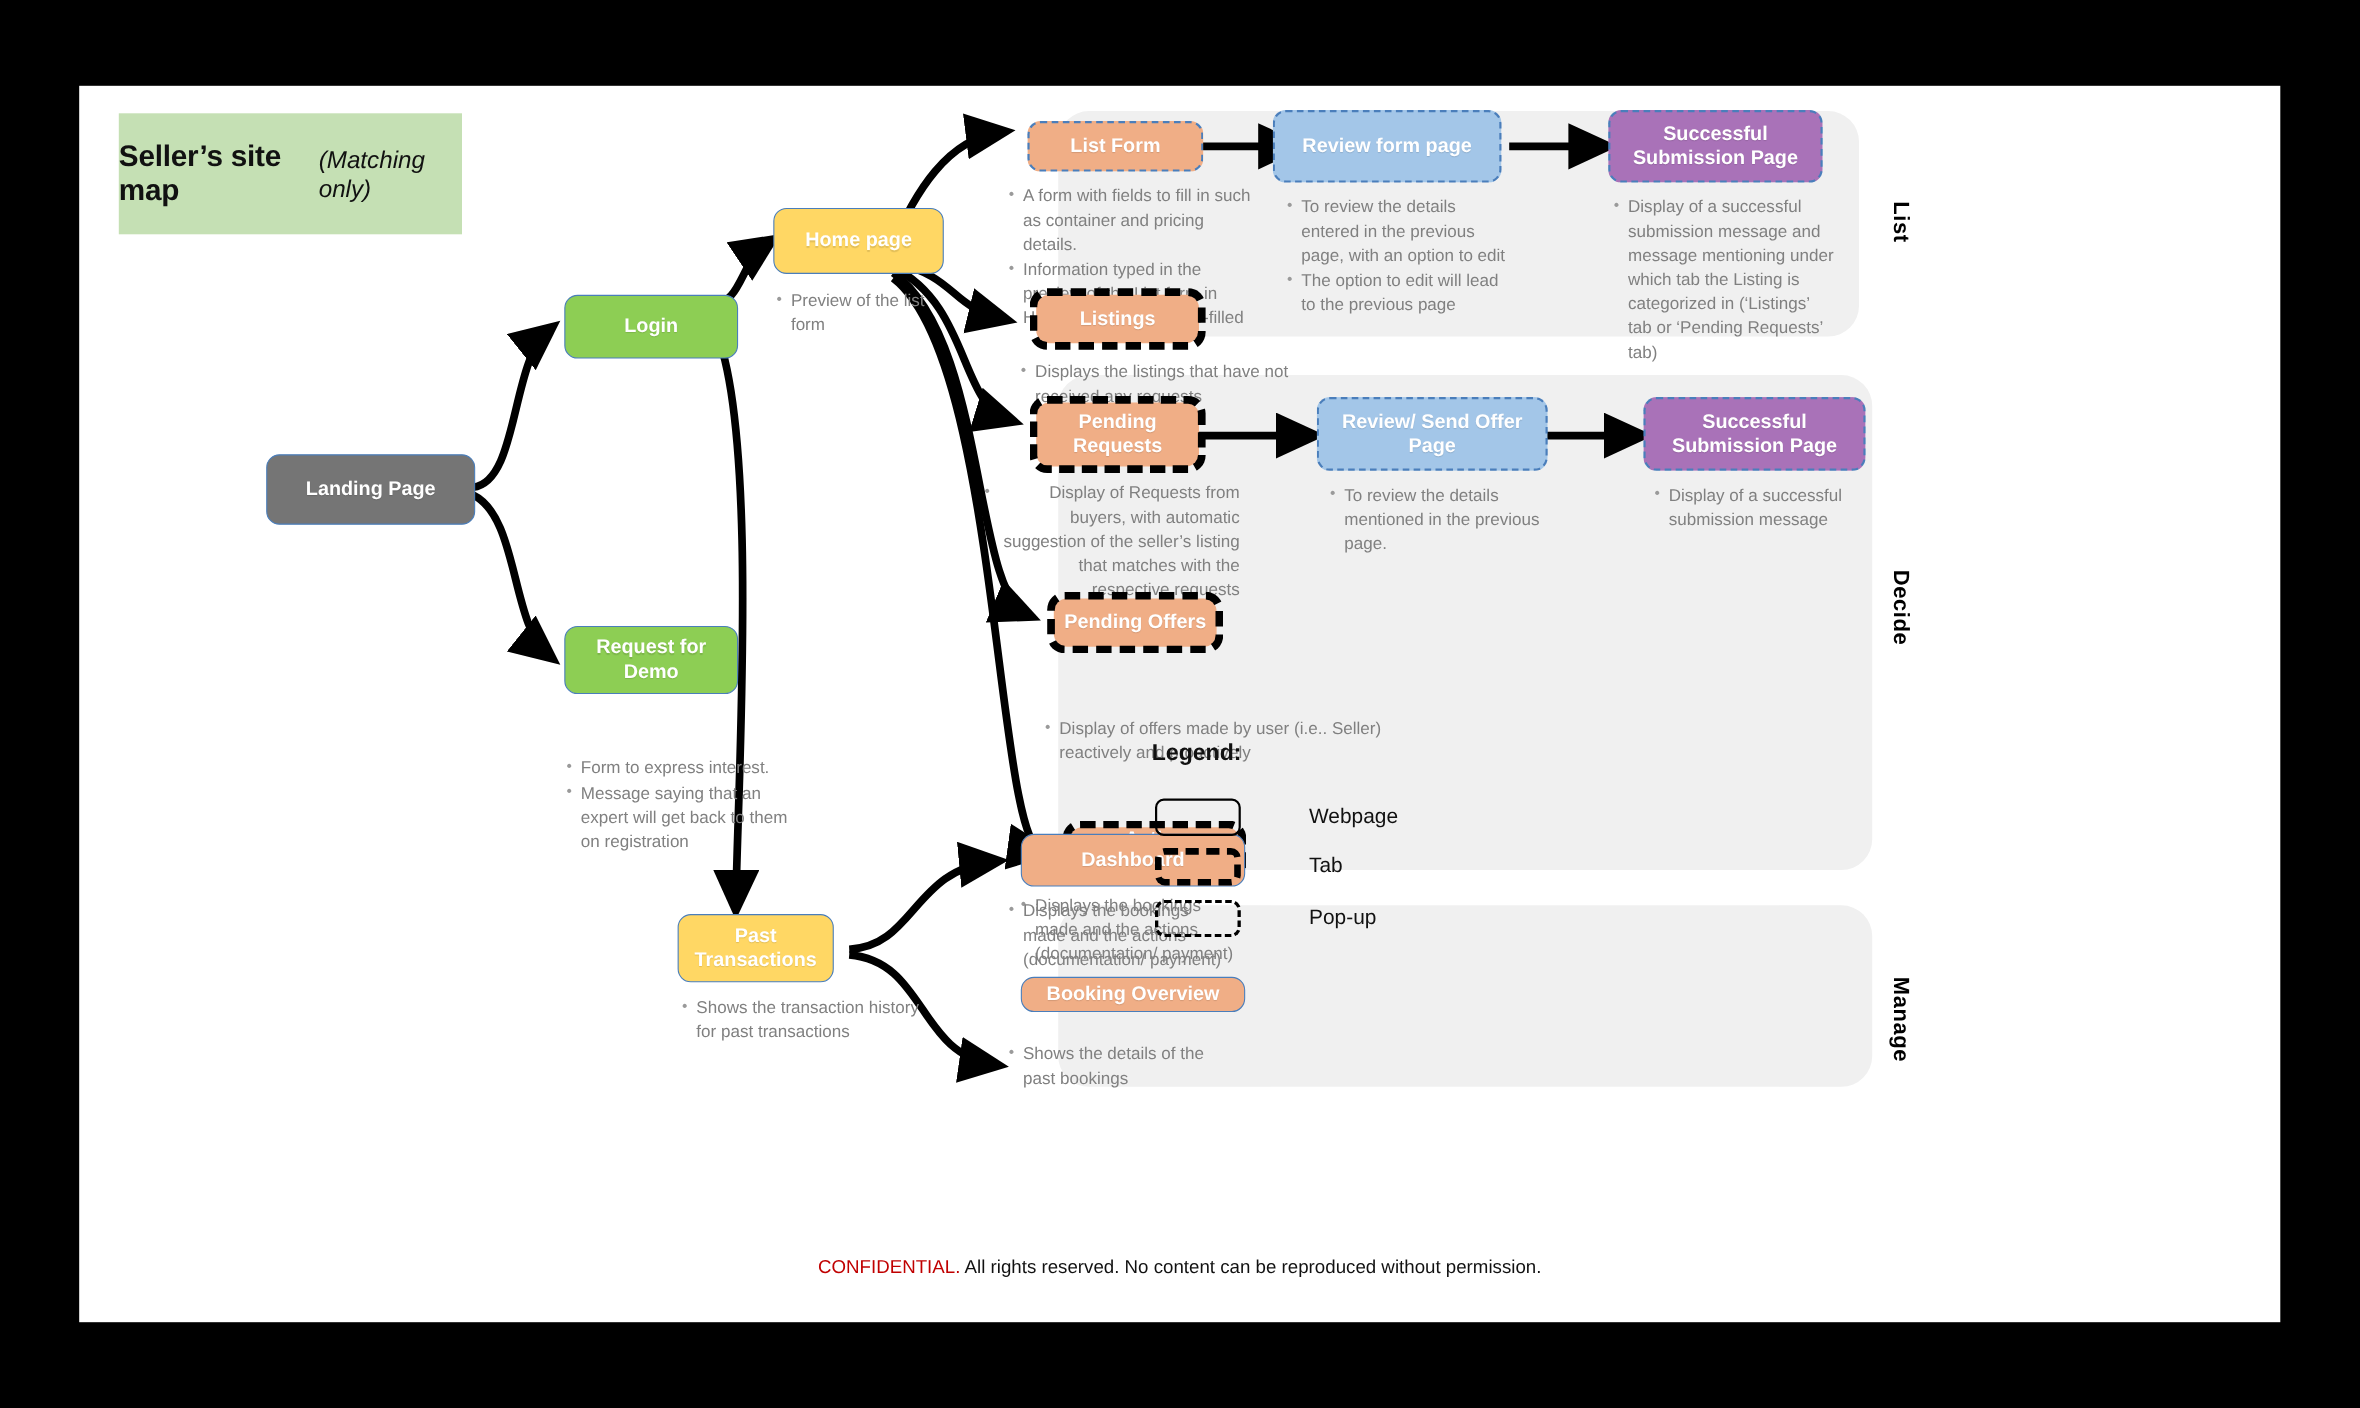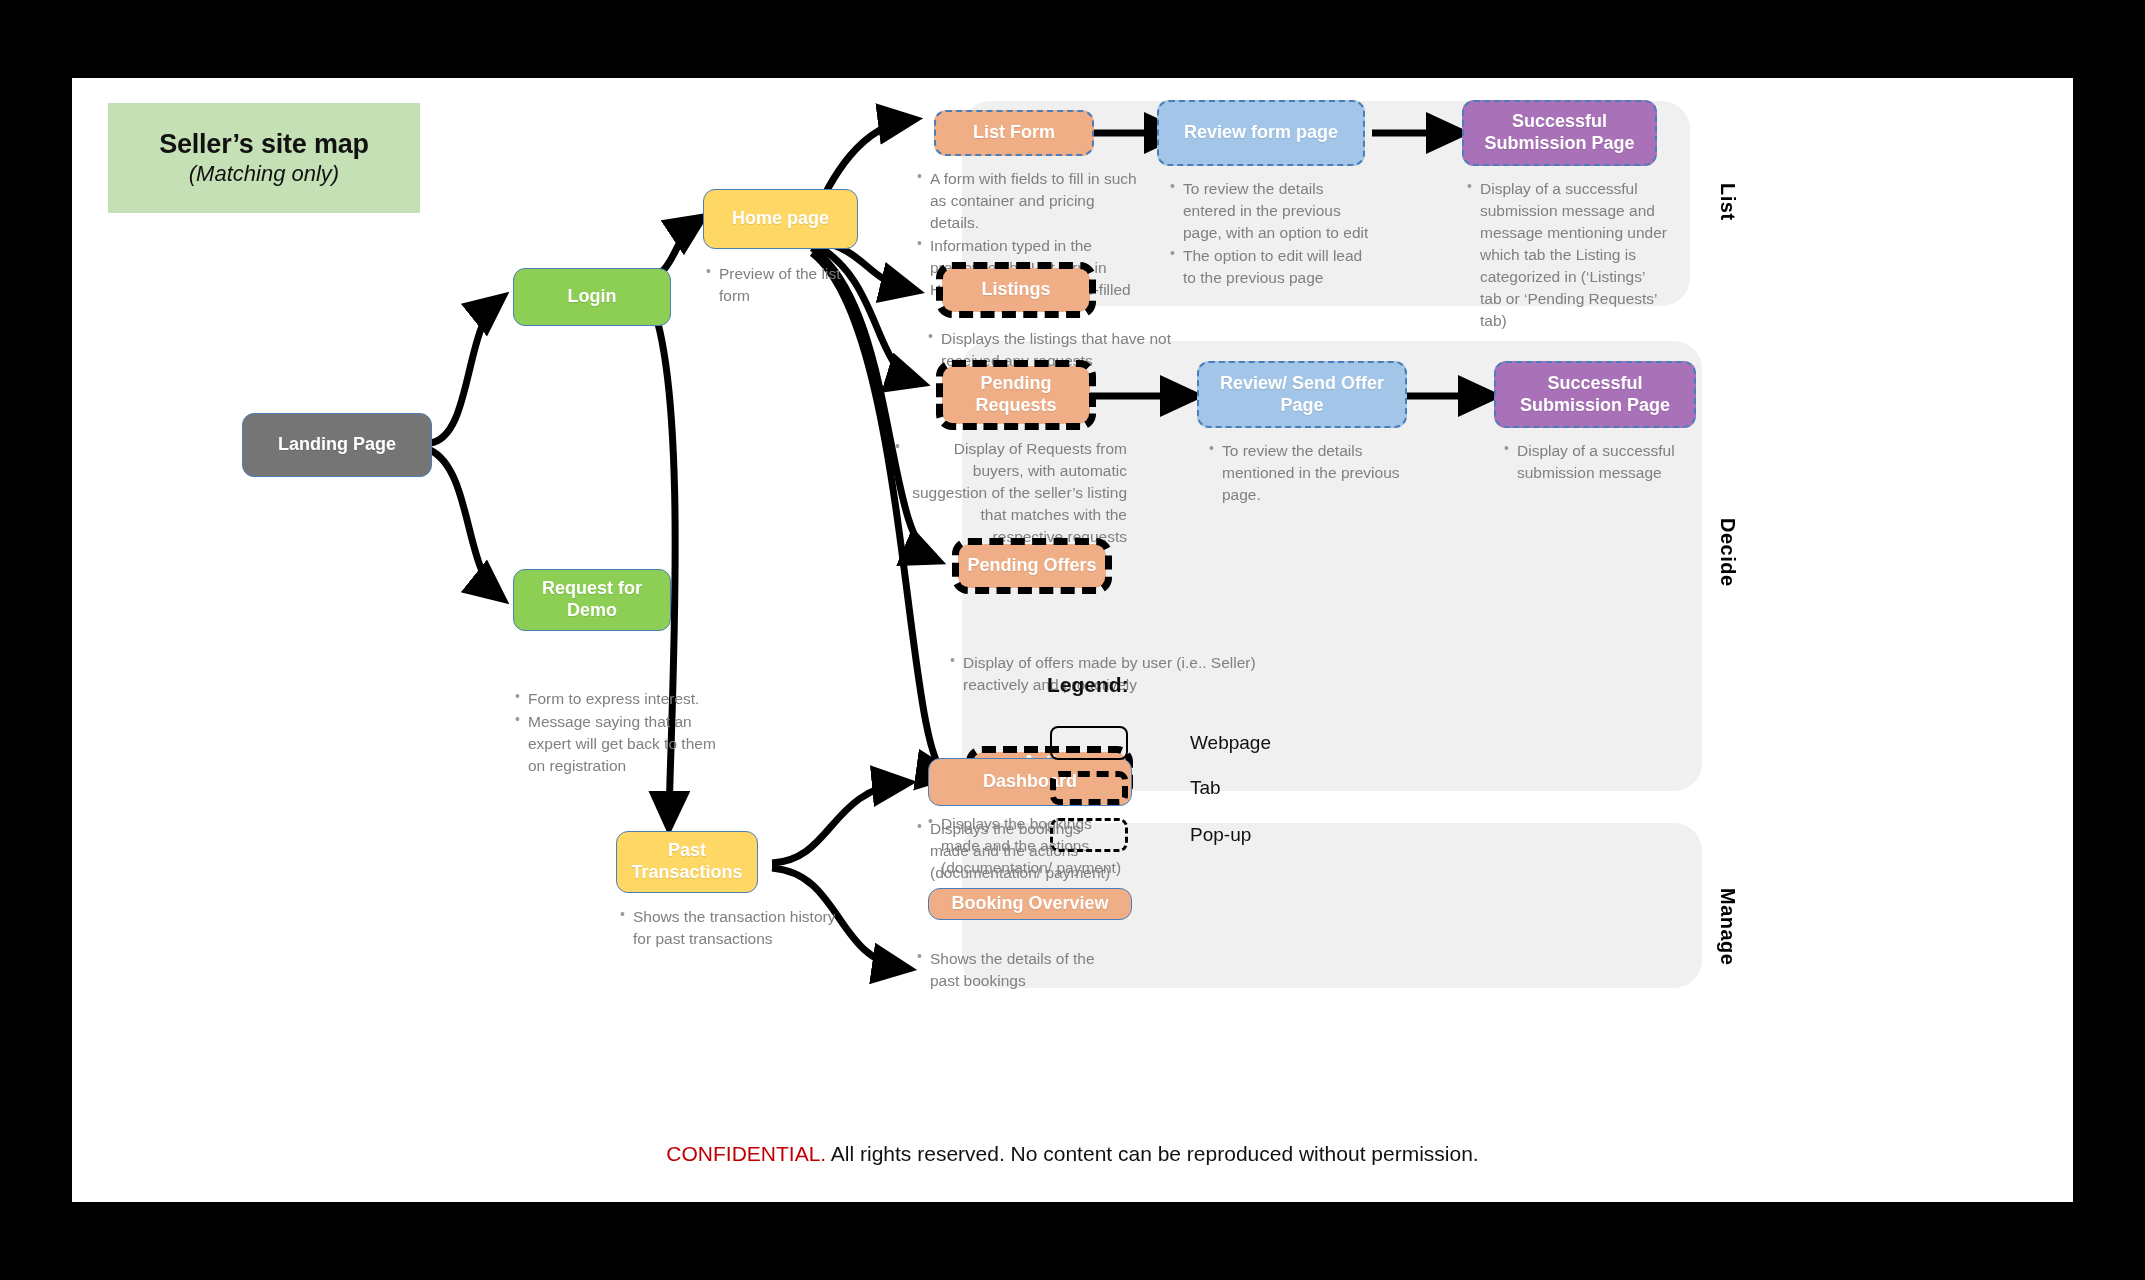--- a/index.html
+++ b/index.html
@@ -1,21 +1,21 @@
 <!DOCTYPE html>
 <html><head>
 <meta charset="utf-8">
 <style>
   html,body{margin:0;padding:0;background:#000;}
   body{width:2145px;height:1280px;overflow:hidden;font-family:"Liberation Sans",sans-serif;}
   #slide{position:absolute;left:72px;top:78px;width:2001px;height:1124px;background:#fff;overflow:hidden;}
 
   
   #title-box{position:absolute;left:36px;top:25px;width:312px;height:110px;background:#c5e0b4;
-             display:flex;flex-direction:column;align-items:center;justify-content:center;}
+             display:flex;align-items:center;justify-content:center;}
   #title-box .t1{font-size:27px;font-weight:bold;color:#111;letter-spacing:-.2px;}
   #title-box .t2{font-size:22px;font-style:italic;color:#111;margin-top:1px;}
 
   
   .band{position:absolute;background:#f0f0f0;border-radius:28px;}
   .band-label{position:absolute;font-size:20px;font-weight:bold;color:#000;
               writing-mode:vertical-rl;text-orientation:mixed;letter-spacing:.5px;}
 
   
   .node{position:absolute;box-sizing:border-box;border-radius:12px;display:flex;
@@ -45,21 +45,21 @@
   #legend{position:absolute;left:975px;top:595px;}
   #legend .lg-title{font-size:21px;font-weight:bold;color:#111;}
   .lg-row{position:absolute;display:flex;align-items:center;}
   .lg-swatch{width:78px;height:34px;box-sizing:border-box;}
   .s-web{border:2.5px solid #000;border-radius:8px;}
   .s-tab{border:6px dashed #000;border-radius:9px;}
   .s-pop{border:3px dashed #000;border-radius:9px;}
   .lg-label{font-size:19px;color:#111;margin-left:62px;}
 
   
-  #footer{position:absolute;left:0;top:1064px;width:2001px;text-align:center;font-size:21px;color:#111;}
+  #footer{position:absolute;left:0;top:1064px;width:2001px;text-align:center;font-size:17px;color:#111;}
   #footer .red{color:#c00000;}
 
   svg.edges{position:absolute;left:0;top:0;width:2001px;height:1124px;pointer-events:none;}
 </style>
 </head>
 <body>
 
 <div id="slide">
 
   <div id="title-box">

